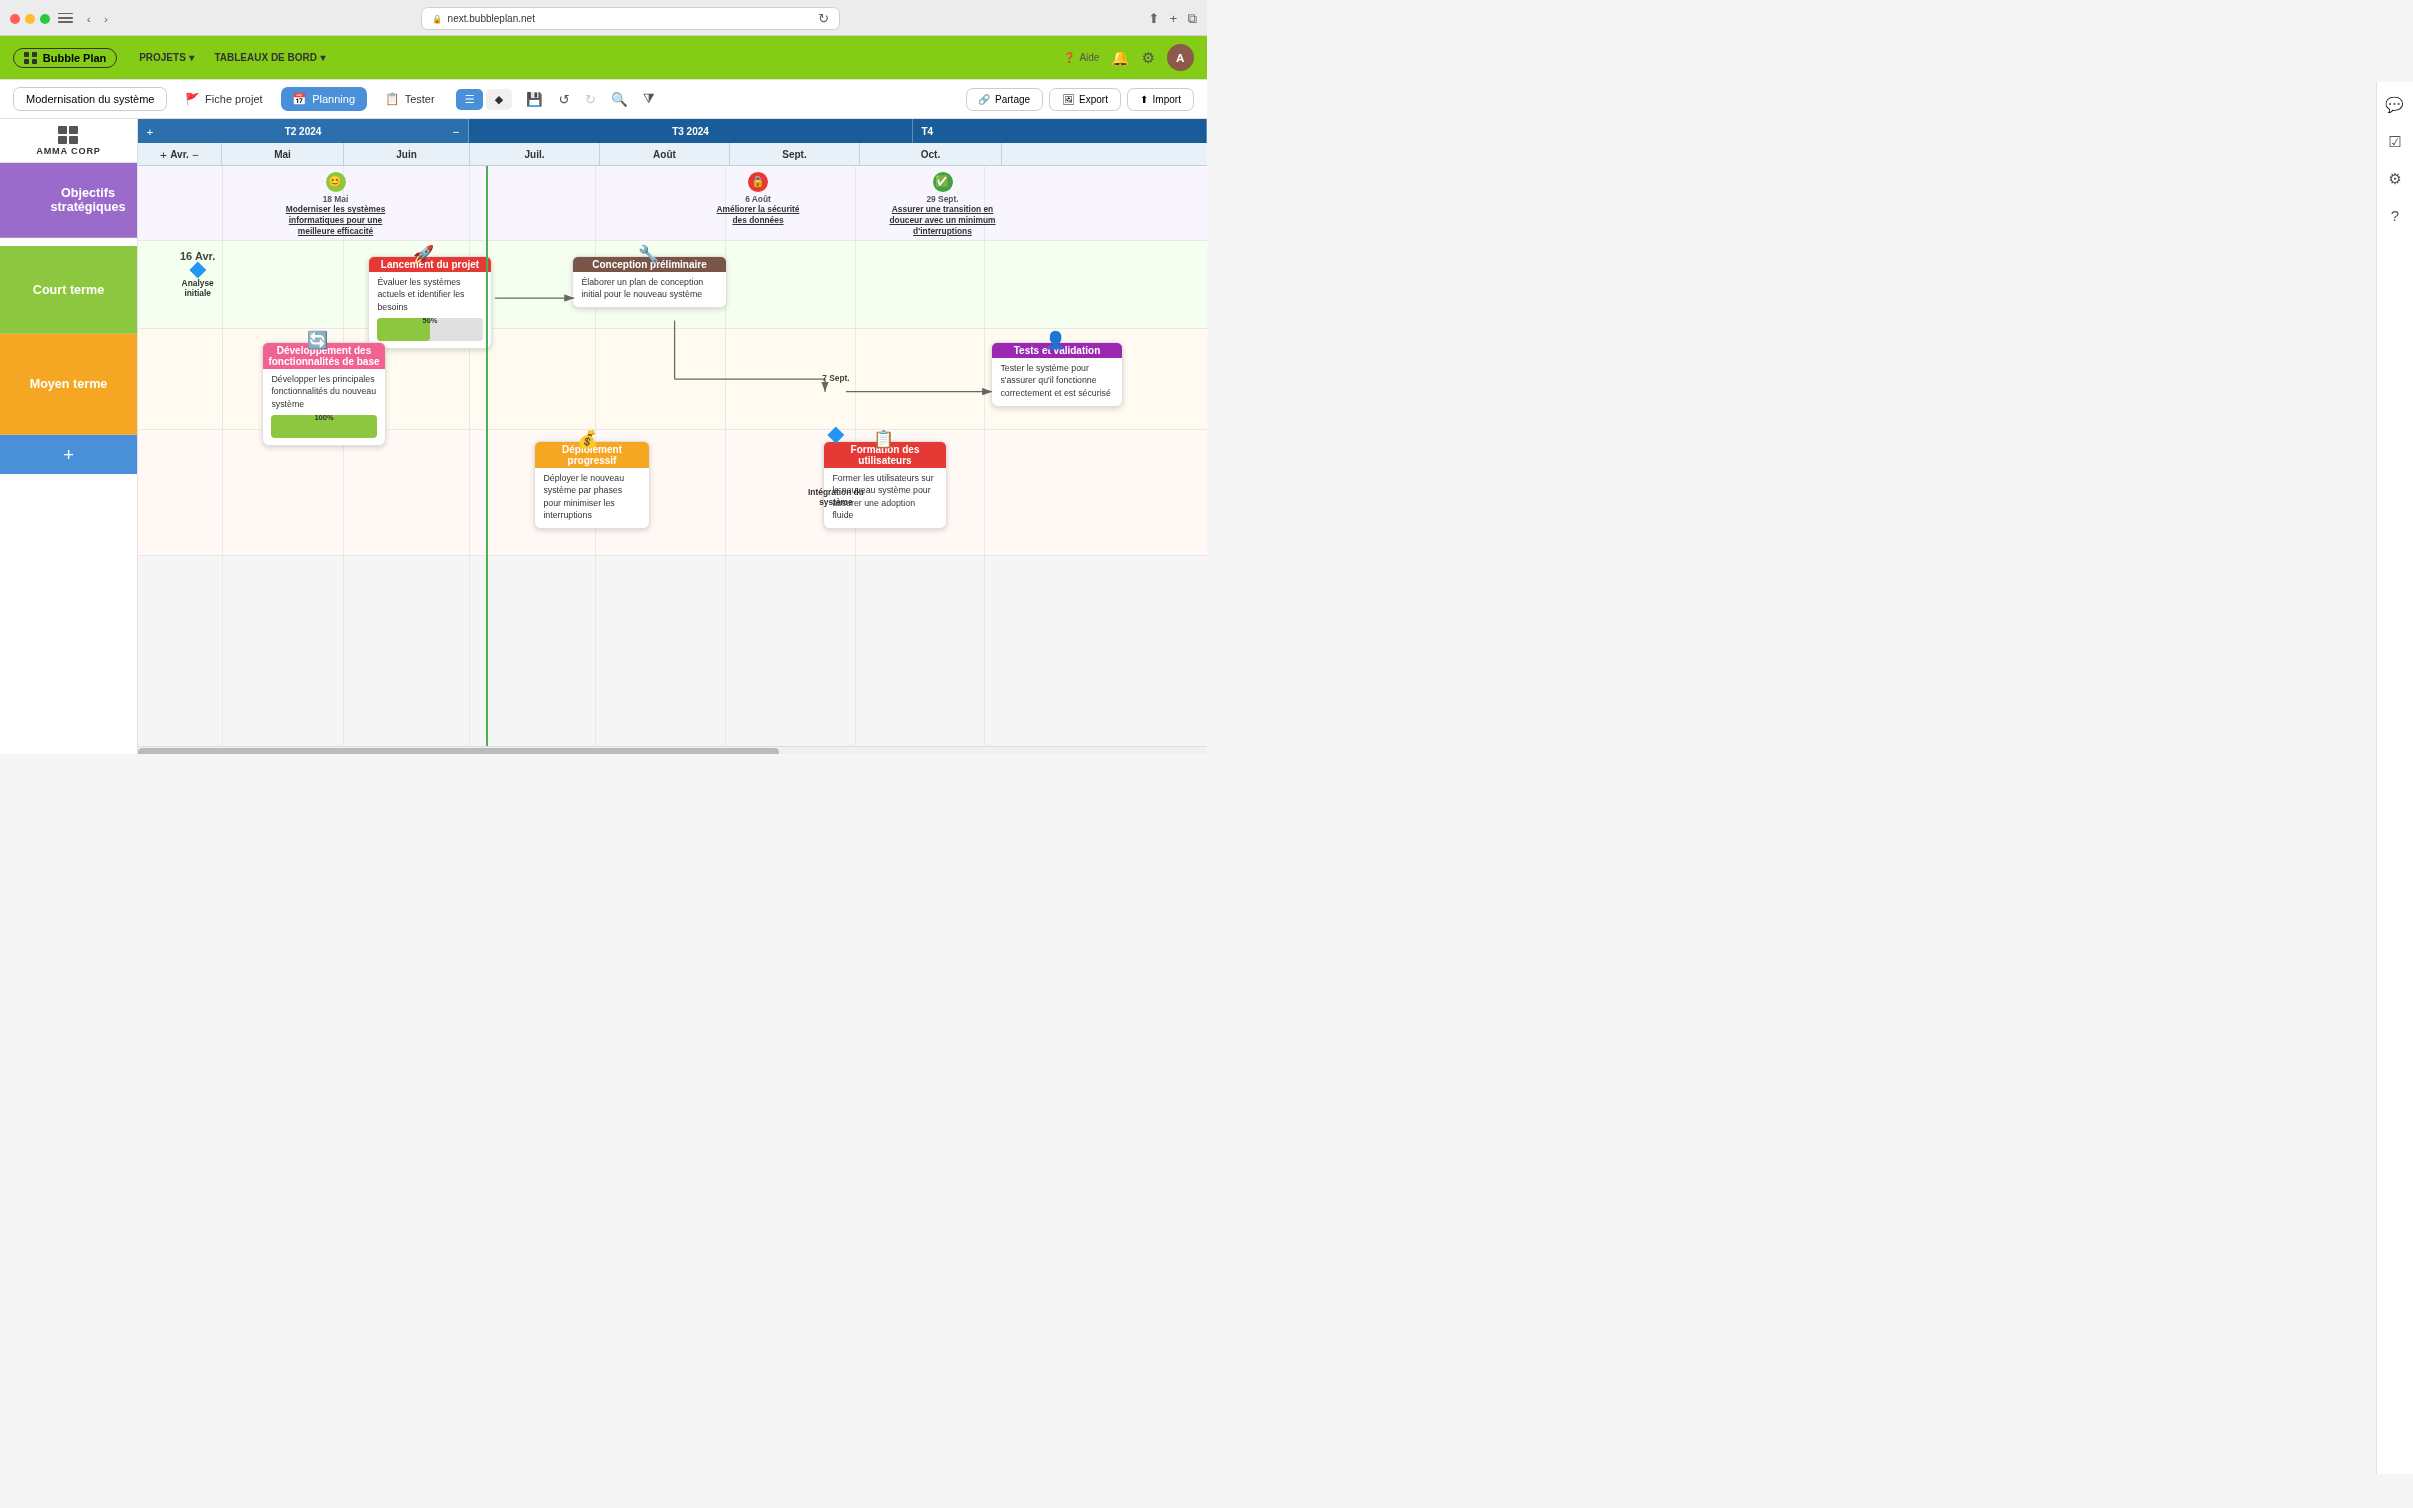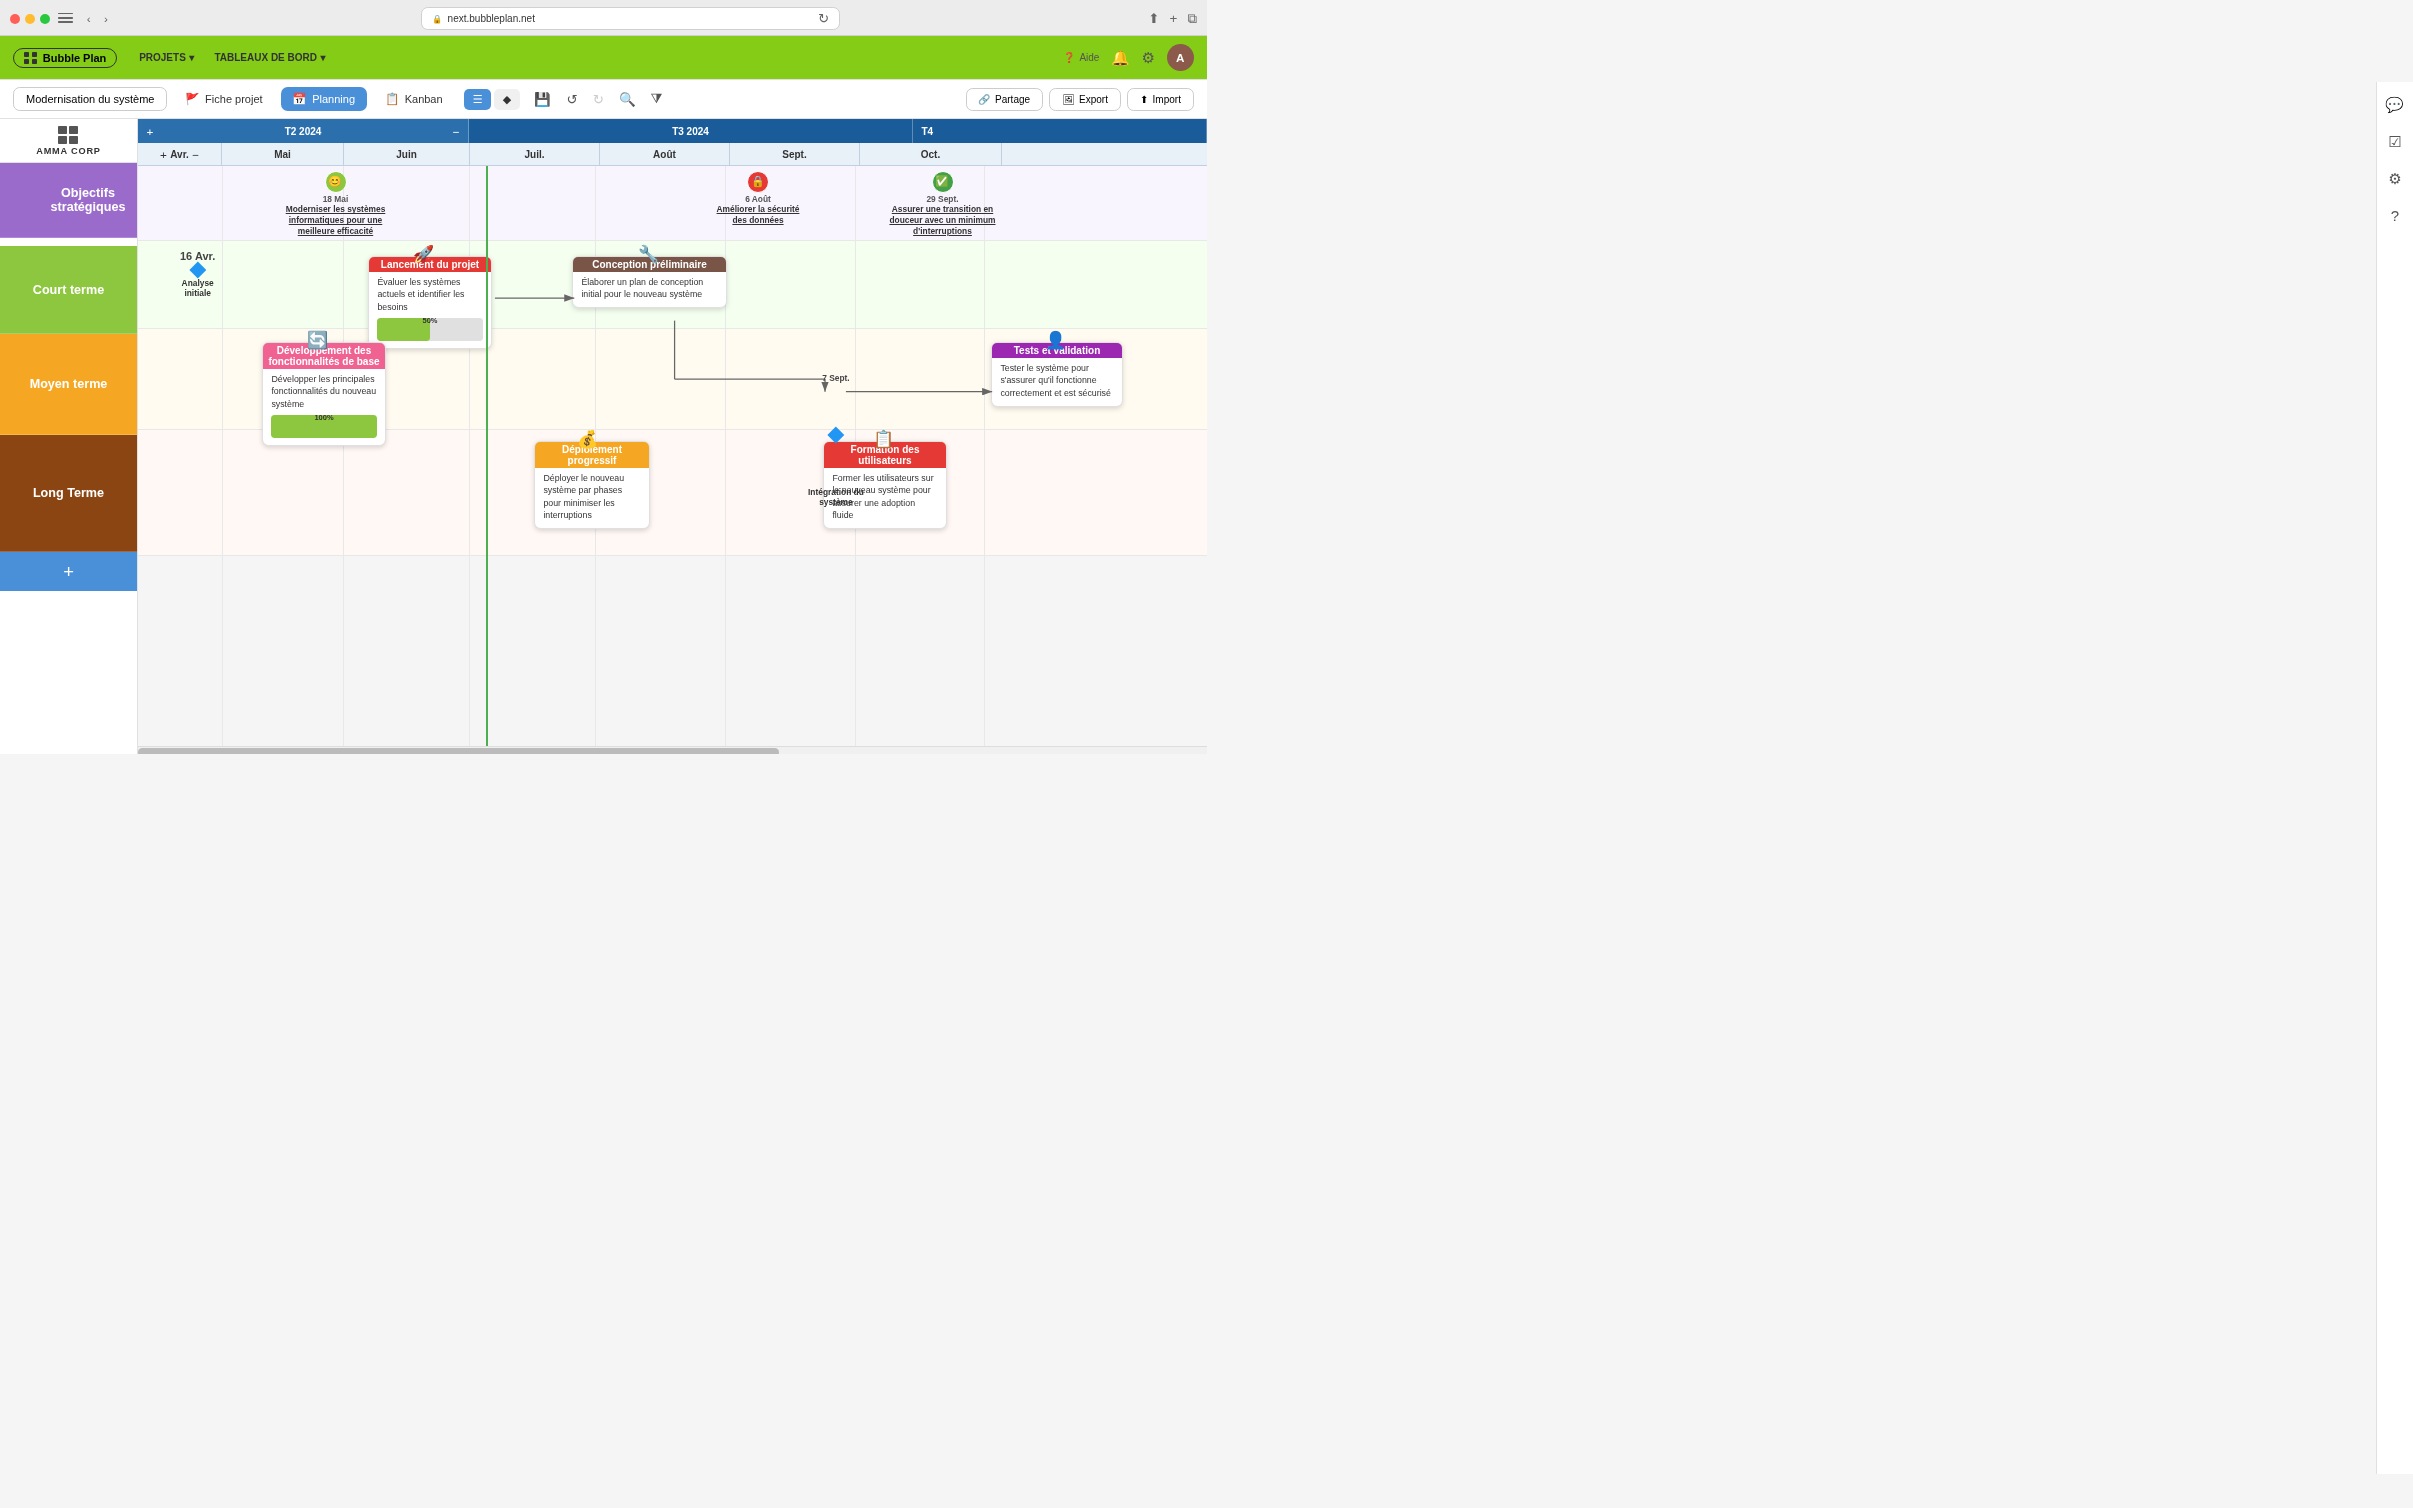--- a/index.html
+++ b/index.html
@@ -325,21 +325,21 @@
   <button class="tab-btn inactive">
     <span class="tab-icon">🚩</span>
     <span>Fiche projet</span>
   </button>
   <button class="tab-btn active">
     <span class="tab-icon">📅</span>
     <span>Planning</span>
   </button>
   <button class="tab-btn inactive">
     <span class="tab-icon">📋</span>
-    <span>Kanban</span>
+    <span>Tester</span>
   </button>
   <div class="view-toggle">
     <button class="view-btn active">☰</button>
     <button class="view-btn inactive">◆</button>
   </div>
   <div class="toolbar-actions">
     <button>💾</button>
     <button>↺</button>
     <button disabled="">↻</button>
     <button>🔍</button>
@@ -370,21 +370,20 @@
             <span></span>
             <span></span>
             <span></span>
           </div>
         <div class="company-name">AMMA CORP</div>
       </div>
     </div>
     <div class="row-label objectives">Objectifs<br>stratégiques</div>
     <div class="row-label court">Court terme</div>
     <div class="row-label moyen">Moyen terme</div>
-    <div class="row-label long">Long Terme</div>
     <button class="add-row-btn">+</button>
   </div>
 
   <div class="timeline-area">
 
     <div class="quarter-header">
       <div class="quarter-block q2">
         <span class="q-expand">+</span>
         <span>T2 2024</span>
         <span class="q-expand">−</span>

